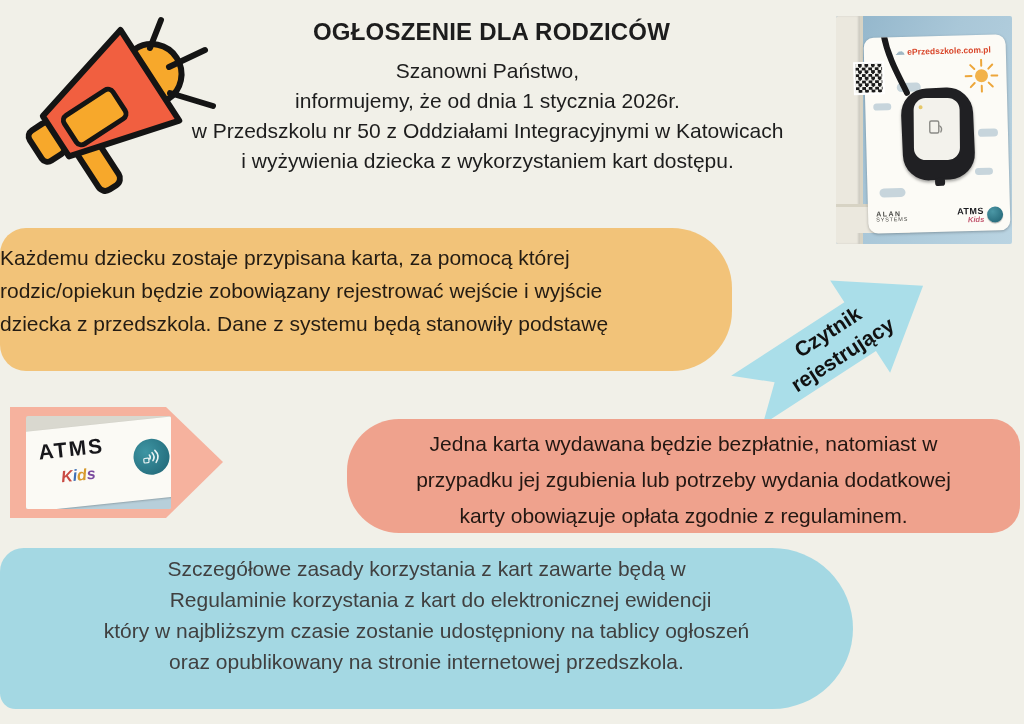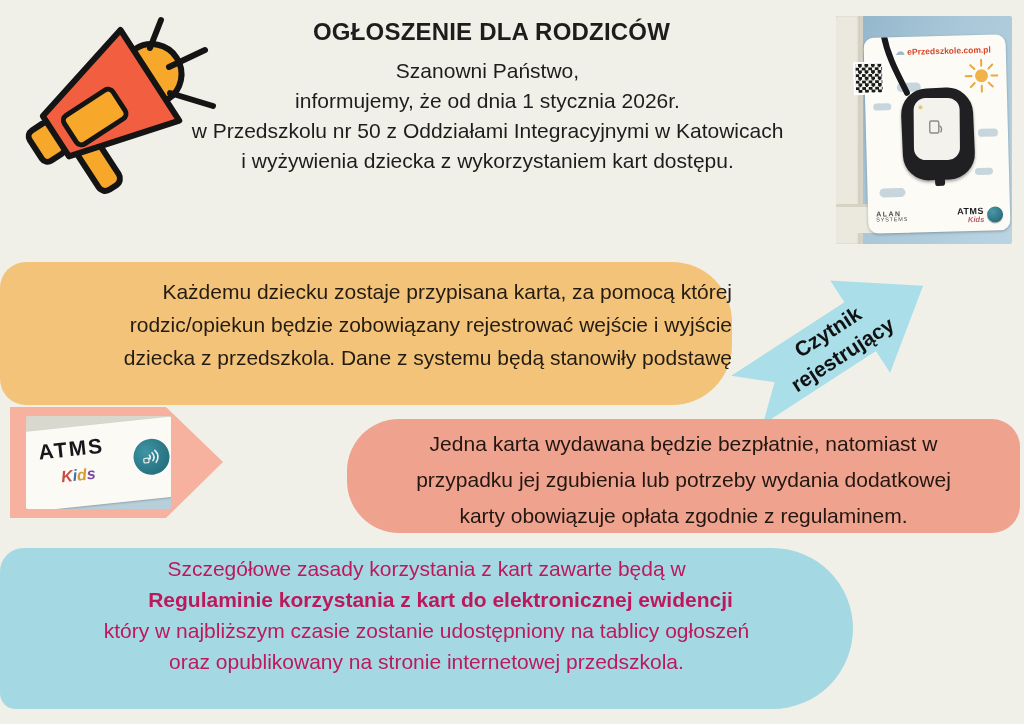--- a/index.html
+++ b/index.html
@@ -50,21 +50,21 @@
   .rp-alan .a1{font-size:7px;font-weight:800;letter-spacing:1.5px;}
   .rp-alan .a2{font-size:5.5px;letter-spacing:.8px;}
   .rp-atms{position:absolute;right:7px;bottom:8px;display:flex;align-items:center;gap:3px;}
   .rp-atms .col{display:flex;flex-direction:column;align-items:flex-end;line-height:1;}
   .rp-atms .t1{font-size:9px;font-weight:800;letter-spacing:.5px;color:#191a1e;}
   .rp-atms .t2{font-size:7.5px;font-style:italic;font-weight:700;color:#c2566e;}
   .rp-globe{width:16px;height:16px;border-radius:50%;
       background:radial-gradient(circle at 35% 30%,#4b97a5,#1d5f70);box-shadow:0 1px 1px rgba(0,0,0,.3);}
   
   .orange-box{position:absolute;left:0;top:228px;width:732px;height:143px;background:#f2c379;
-      border-radius:26px 60px 60px 26px;text-align:right;margin-top:34px;}
+      border-radius:26px 60px 60px 26px;text-align:left;}
   .orange-box .bline{font-size:21px;line-height:33px;white-space:nowrap;color:#241c13;}
   .orange-box .pad{padding-top:13px;}
   
   .cyan-arrow{position:absolute;left:715px;top:248px;overflow:visible;}
   .arrow-label{position:absolute;left:745px;top:316px;width:180px;transform:rotate(-33deg);
       font-size:21px;line-height:27px;font-weight:700;text-align:center;color:#111;}
   
   .pink-arrow{position:absolute;left:0;top:400px;overflow:visible;}
   .lp{position:absolute;left:26px;top:416px;width:145px;height:93px;overflow:hidden;
       background:#d9d8cf;border-radius:2px;}
@@ -83,22 +83,22 @@
       background:radial-gradient(circle at 35% 35%,#3e95a3,#1e6373);}
   .lp-chip svg{position:absolute;left:6px;top:6px;}
   
   .salmon-box{position:absolute;left:347px;top:419px;width:673px;height:114px;background:#efa28d;
       border-radius:52px 28px 28px 52px;text-align:center;}
   .salmon-box .bline{font-size:21px;line-height:36px;white-space:nowrap;color:#231712;}
   .salmon-box .pad{padding-top:7px;}
   
   .bottom-box{position:absolute;left:0;top:548px;width:853px;height:161px;background:#a4d8e3;
       border-radius:24px 82px 82px 16px;text-align:center;}
-  .bottom-box .bline{font-size:21px;line-height:31px;white-space:nowrap;color:#be185d;}
-  .bottom-box .bold{font-weight:700;padding-left:28px;}
+  .bottom-box .bline{font-size:21px;line-height:31px;white-space:nowrap;color:#404040;}
+  .bottom-box .bold{font-weight:400;padding-left:28px;}
   .bottom-box .pad{padding-top:5px;}
 </style>
 </head>
 <body>
 
 <div class="stage">
 
   <svg class="megaphone" width="230" height="210" viewBox="0 0 230 210">
     <g transform="rotate(-33 95 95)">
       <circle cx="152" cy="100" r="30" fill="#f7a82b" stroke="#141414" stroke-width="6"></circle>

